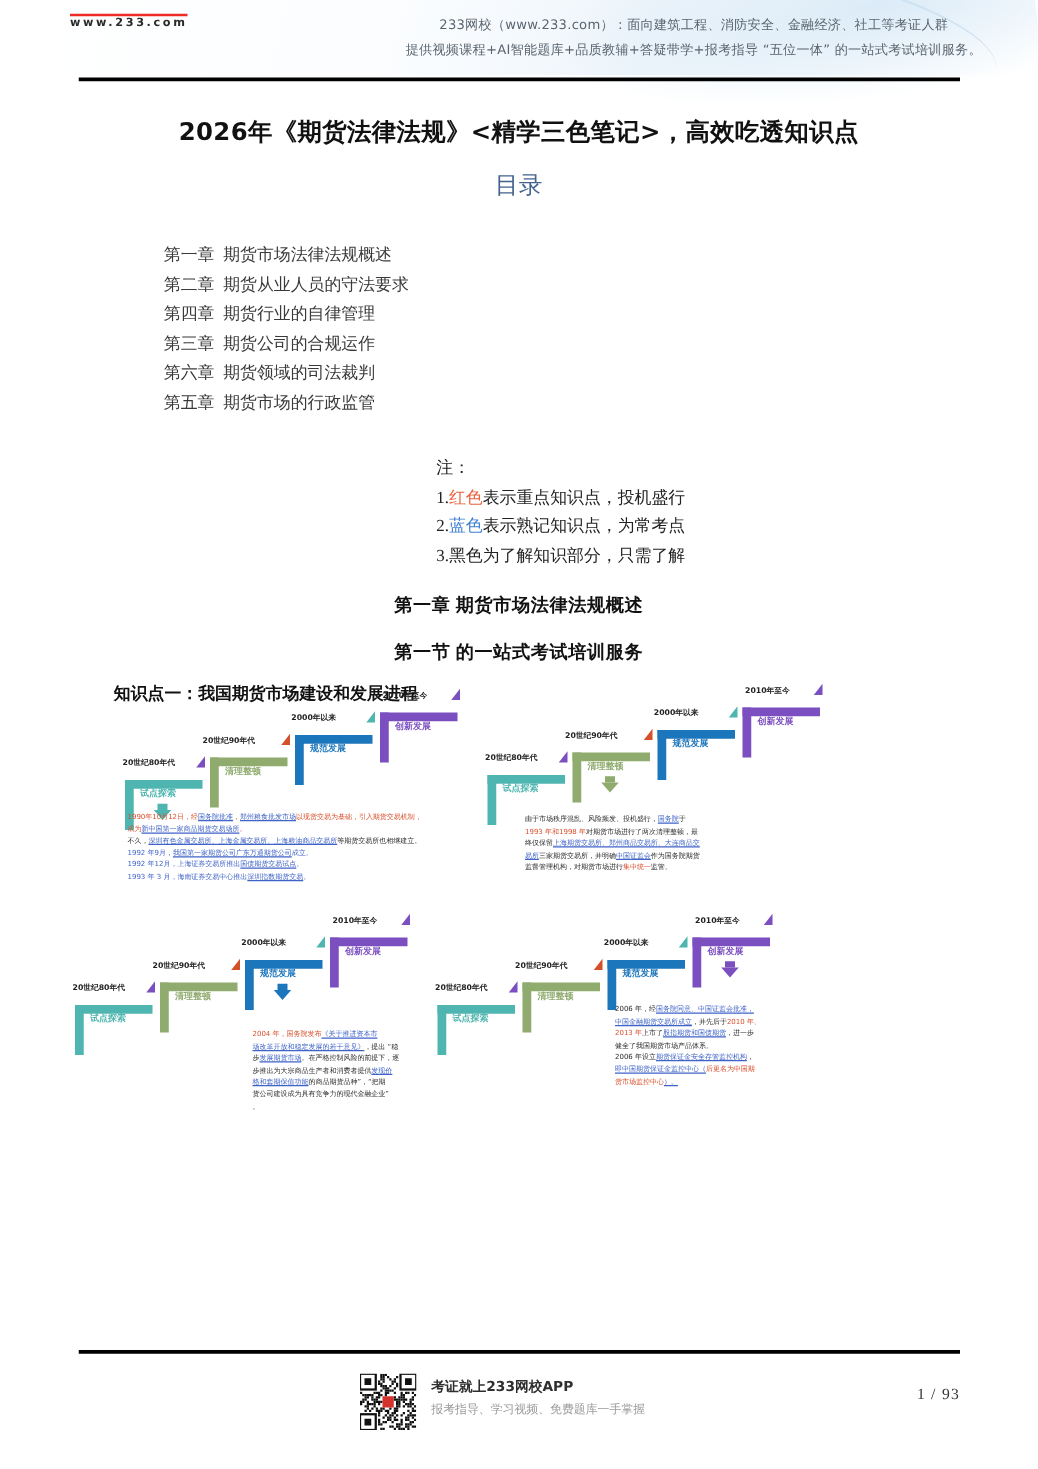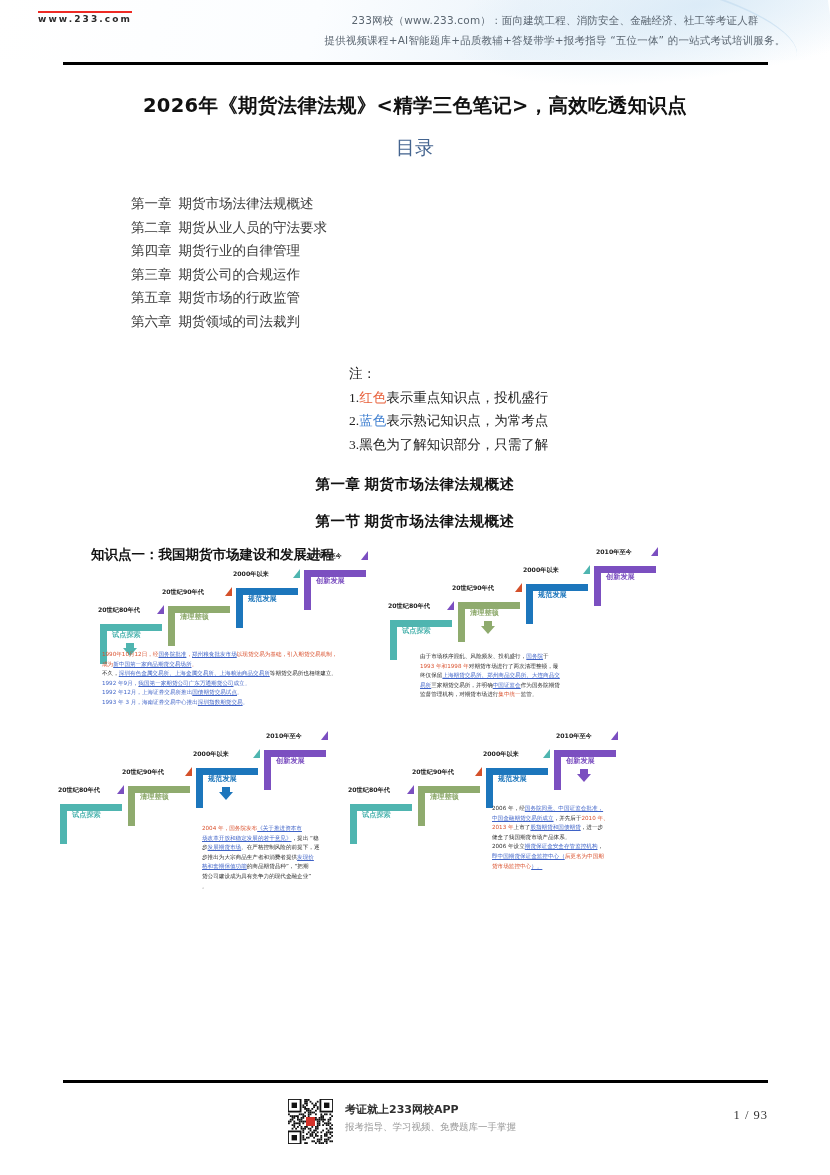--- a/index.html
+++ b/index.html
@@ -34,21 +34,21 @@
   .logo { position:absolute; left:38px; top:8px; width:160px; text-align:left; }
   .logo .brand {
     font-family: "DejaVu Sans", sans-serif;
     font-size: 31px; font-weight: 800; letter-spacing:-1px;
     color:#ee2a24; line-height:1;
     text-shadow: 1px 1px 0 rgba(180,0,0,.25);
   }
   .logo .url {
     margin-top:2px; font-family:"DejaVu Sans", sans-serif;
     font-size:9px; font-weight:700; letter-spacing:2.1px; color:#2b2b2b;
-    border-top:2px solid #ee2a24; padding-top:1px; display:inline-block;
+    border-top:2px solid #ee2a24; padding-top:1px; display:inline-block;margin-left:18px;
   }
   .header-text {
     position:absolute; left:300px; top:10px; width:510px;
     text-align:center; color:#5a6570;
     font-family:"DejaVu Sans","Liberation Sans",sans-serif;
     font-size:10.5px; line-height:20px; letter-spacing:.2px;
   }
   .rule-top {
     position:absolute; left:63px; top:62px; width:705px; height:3px; background:#000;
   }
@@ -170,35 +170,35 @@
   <div class="rule-top"></div>
 
   <div class="doc-title">2026年《期货法律法规》&lt;精学三色笔记&gt;，高效吃透知识点</div>
   <div class="toc-title">目录</div>
 
   <ul class="toc" id="toc-list">
       <li><span class="num">第一章</span><span>期货市场法律法规概述</span></li>
       <li><span class="num">第二章</span><span>期货从业人员的守法要求</span></li>
       <li><span class="num">第四章</span><span>期货行业的自律管理</span></li>
       <li><span class="num">第三章</span><span>期货公司的合规运作</span></li>
+      <li><span class="num">第六章</span><span>期货领域的司法裁判</span></li>
       <li><span class="num">第五章</span><span>期货市场的行政监管</span></li>
-      <li><span class="num">第六章</span><span>期货领域的司法裁判</span></li>
     </ul>
 
   <div class="notes">
     <div class="nrow">注：</div>
     <div id="notes-rows">
         <div class="nrow"><span>1.</span><span style="color: rgb(232, 97, 60);">红色</span><span>表示重点知识点，投机盛行</span></div>
         <div class="nrow"><span>2.</span><span style="color: rgb(63, 127, 208);">蓝色</span><span>表示熟记知识点，为常考点</span></div>
         <div class="nrow"><span>3.</span><span style="color: rgb(34, 34, 34);">黑色为了解知识部分，只需了解</span></div>
       </div>
   </div>
 
   <div class="chap-head">第一章  期货市场法律法规概述</div>
-  <div class="sect-head">第一节  期货市场法律法规概述</div>
+  <div class="sect-head">第一节  的一站式考试培训服务</div>
   <div class="kp-head">知识点一：我国期货市场建设和发展进程</div>
 
   <div id="diagrams-host">
       <div class="diagram" style="left: 100px; top: 566px;">
         <div class="stair">
           <div class="step">
             <div class="bar-h" style="left: 0px; top: 58px; width: 62px; background: rgb(79, 181, 176);"></div>
             <div class="bar-v" style="left: 0px; top: 58px; height: 40px; background: rgb(79, 181, 176);"></div>
             <div class="lbl-top" style="left: -2px; top: 40px;">20世纪80年代</div>
             <div class="tri" style="left: 57px; top: 39px; color: rgb(123, 79, 192);"></div>

